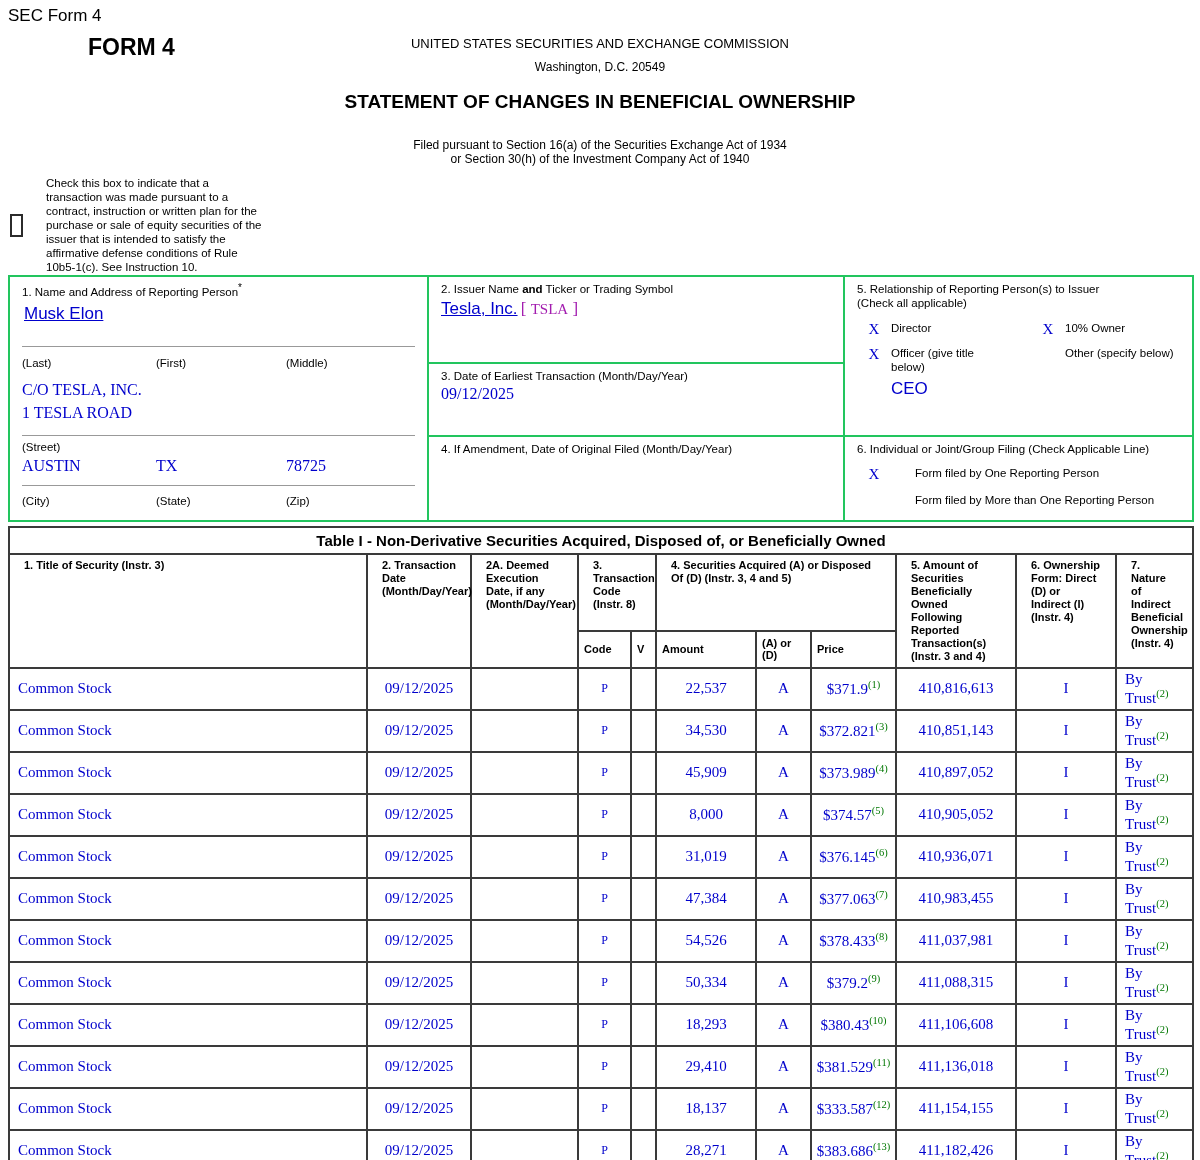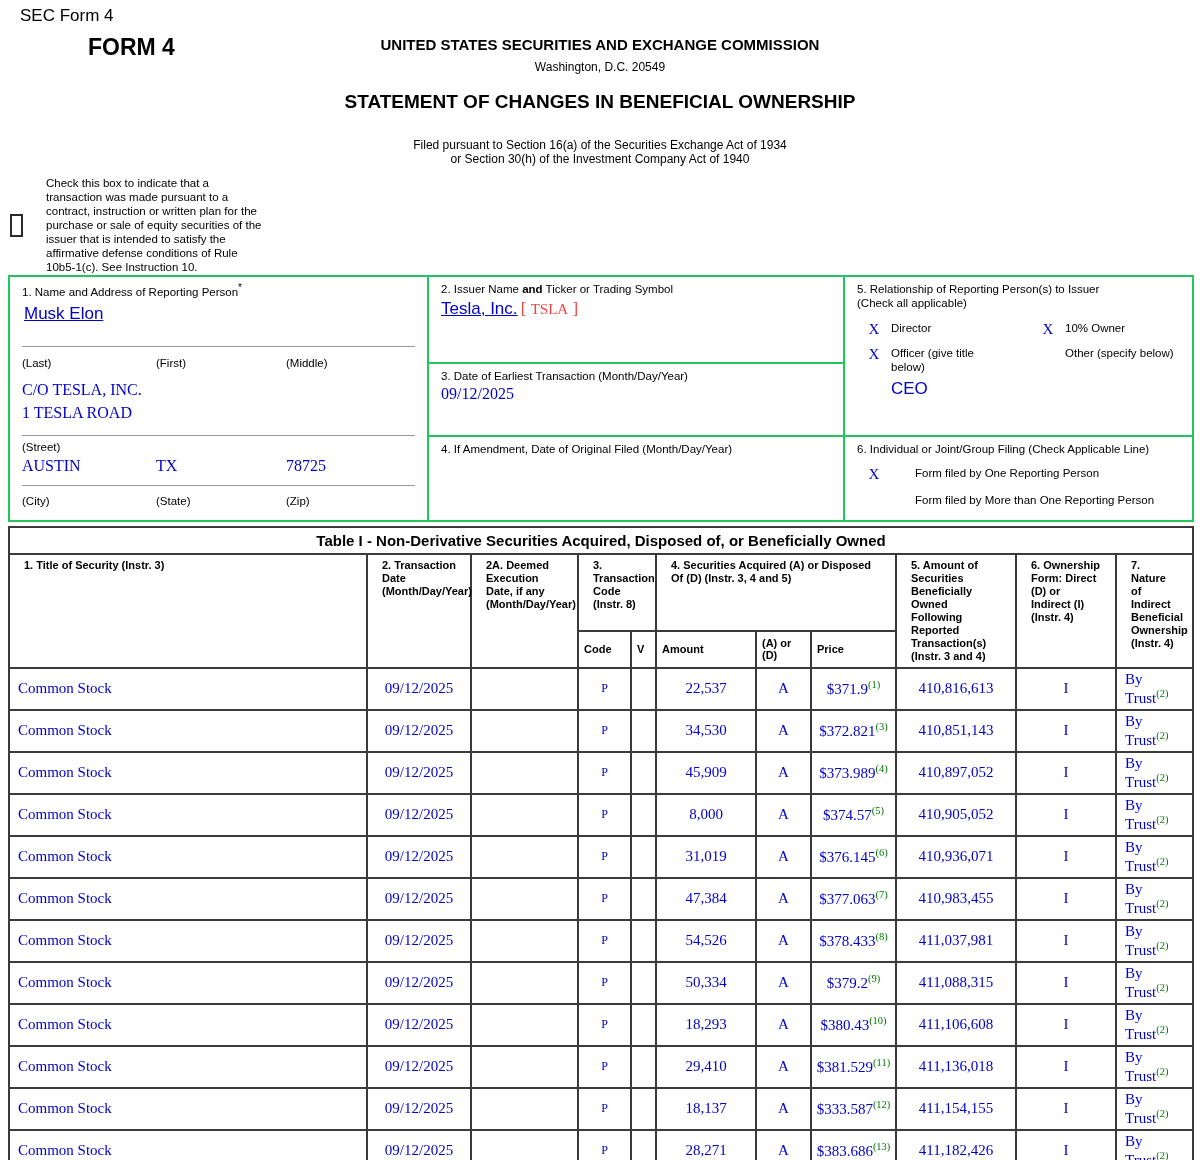--- a/index.html
+++ b/index.html
@@ -5,24 +5,24 @@
   * { margin:0; padding:0; box-sizing:border-box; }
   html,body { background:#fff; }
   body {
     width:1200px; height:1160px; position:relative;
     font-family:"Liberation Sans", sans-serif; color:#000;
     overflow:hidden;
   }
 
   
   #hdr { position:relative; height:275px; }
-  #sec-form-label { position:absolute; left:20px; top:6px; font-size:17px; }
+  #sec-form-label { position:absolute; left:8px; top:6px; font-size:17px; }
   #form4-title { position:absolute; left:88px; top:34px; font-size:23px; font-weight:bold; }
   .center-line { position:absolute; left:0; right:0; text-align:center; }
-  #commission { top:36px; font-size:15px; font-weight:bold; }
+  #commission { top:36px; font-size:13px; font-weight:normal; }
   #washington { top:60px; font-size:12px; }
   #statement { top:91px; font-size:19px; font-weight:bold; }
   #pursuant { top:138px; font-size:12px; line-height:1.2; }
 
   
   #omb { position:absolute; right:8px; top:30px; width:227px; border:1px solid #000; padding:3px; }
   #omb .omb-title { border:1px solid #000; text-align:center; font-size:14px; padding:2px 0 3px; }
   #omb .omb-body { border:1px solid #000; margin-top:2px; font-size:11.5px; padding:3px 5px 4px; line-height:1.55; }
   #omb .omb-row { display:flex; justify-content:space-between; }
 
@@ -37,21 +37,21 @@
   #info-grid { border-collapse:collapse; table-layout:fixed; width:1184px; margin:0 8px; }
   #info-grid td { border:2px solid #22c55e; vertical-align:top; padding:5px 12px; font-size:11.5px; }
   .cell-label { font-size:11.5px; line-height:1.25; }
   .cell-label b { font-weight:bold; }
   sup.star { font-size:10px; }
   #person-name { display:inline-block; margin:5px 0 0 2px; font-size:17px; color:#0000cc; text-decoration:underline; cursor:pointer; }
   .rule { border:0; border-top:1px solid #999; margin:0; }
   .addr-grid { display:grid; grid-template-columns:134px 130px 1fr; }
   .addr-vals { font-family:"Liberation Serif", serif; font-size:16px; color:#0000cc; }
   #issuer-name { font-size:17px; color:#0000cc; text-decoration:underline; cursor:pointer; }
-  .ticker-wrap { font-family:"Liberation Serif", serif; font-size:17px; color:#ef4444; }
+  .ticker-wrap { font-family:"Liberation Serif", serif; font-size:17px; color:#a21caf; }
   .big-blue-serif { font-family:"Liberation Serif", serif; font-size:16px; color:#0000cc; }
   .rel-grid { display:grid; grid-template-columns:34px 140px 34px 1fr; margin-top:10px; row-gap:8px; }
   .xmark { font-family:"Liberation Serif", serif; font-size:15px; color:#0000cc; text-align:center; }
   .rel-label { font-size:11.5px; line-height:1.25; }
   #officer-title { font-size:17px; color:#0000cc; margin:4px 0 0 34px; }
   .fil-grid { display:grid; grid-template-columns:34px 24px 1fr; margin-top:9px; row-gap:10px; }
 
   
   #tbl1 { border-collapse:collapse; table-layout:fixed; width:1184px; margin:4px 8px 0; }
   #tbl1 th, #tbl1 td { border:2px solid #3a3a3a; }

